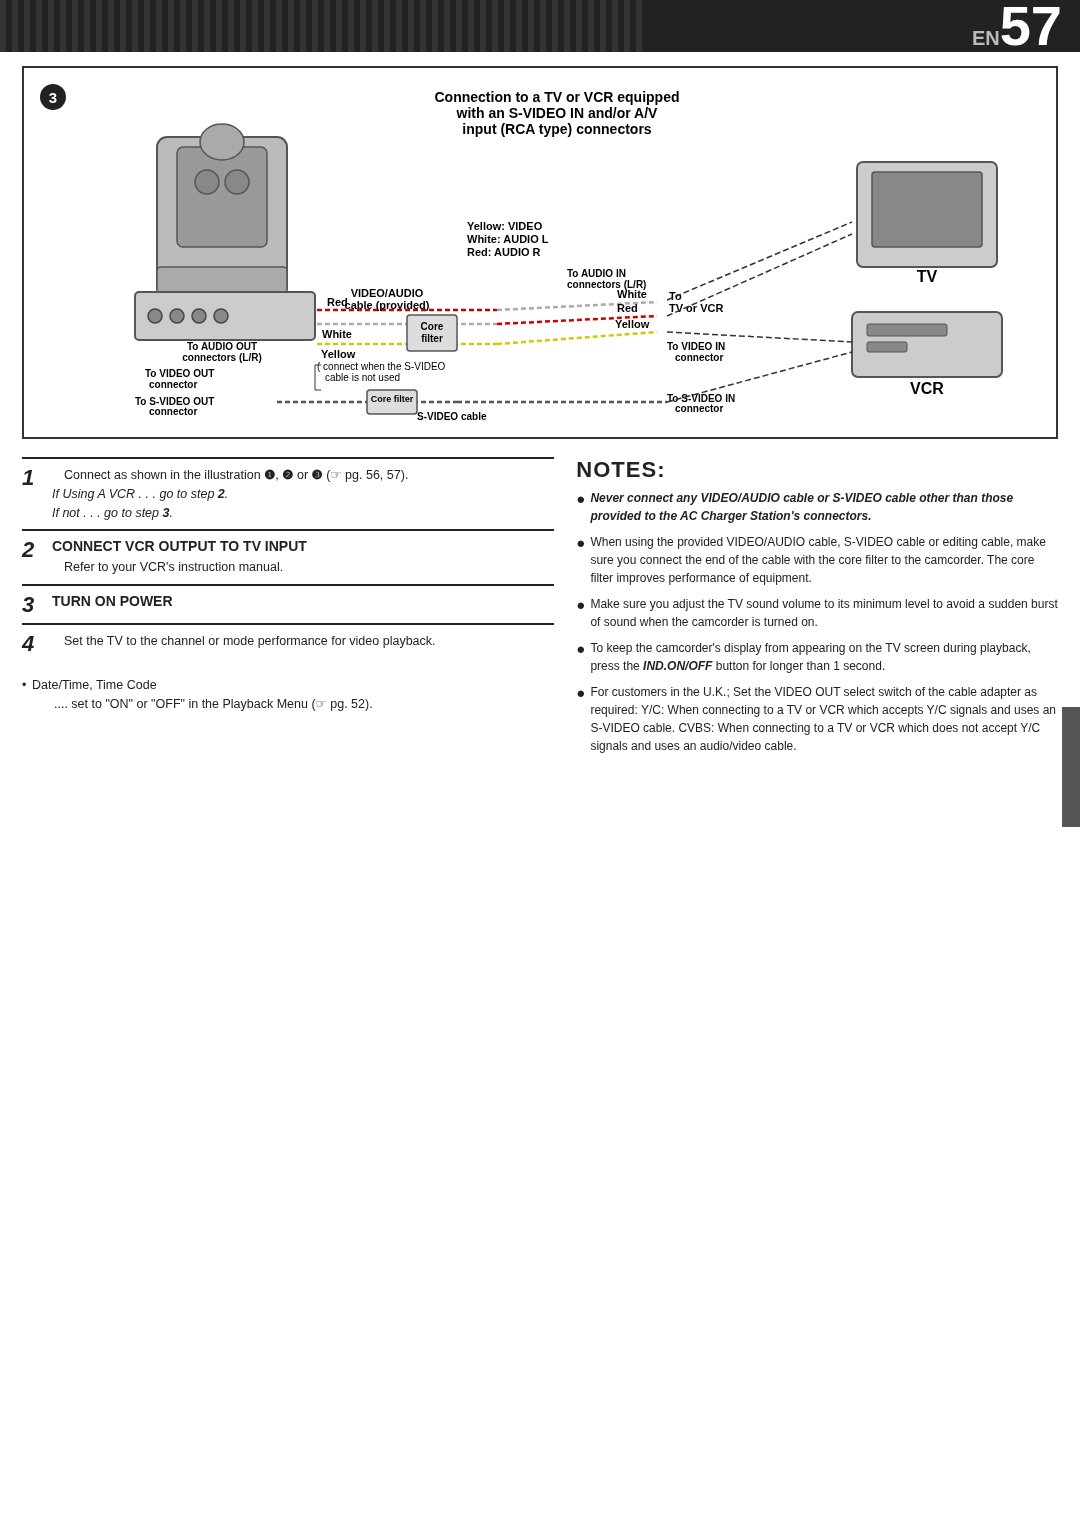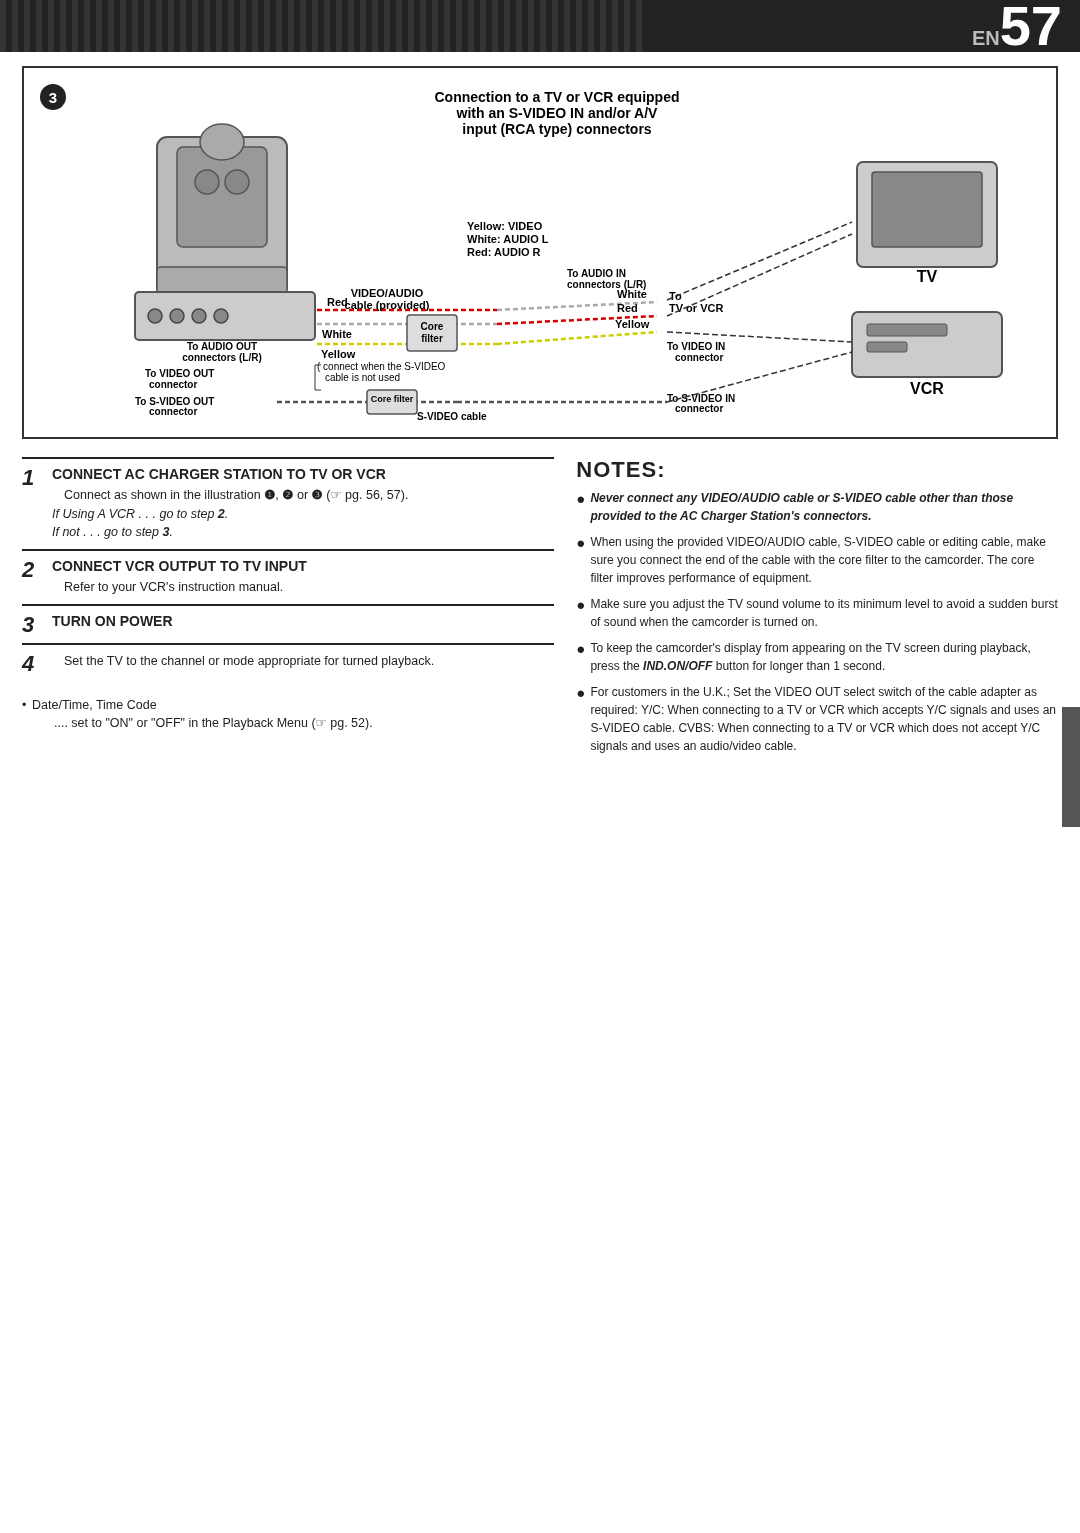--- a/index.html
+++ b/index.html
@@ -325,21 +325,20 @@
     </div>
   </div>
 
   <div class="two-col">
 
     <div class="col-left">
 
       <div class="step-item">
         <div class="step-num-box">1</div>
         <div class="step-body">
-          <div class="step-title">CONNECT AC CHARGER STATION TO TV OR VCR</div>
           <div class="step-text">
             Connect as shown in the illustration <b>❶</b>, <b>❷</b> or <b>❸</b> (☞ pg. 56, 57).
           </div>
           <div class="step-italic">
             <em>If Using A VCR . . . go to step <b>2</b>.</em><br>
             <em>If not . . . go to step <b>3</b>.</em>
           </div>
         </div>
       </div>
 
@@ -354,21 +353,21 @@
       <div class="step-item">
         <div class="step-num-box">3</div>
         <div class="step-body">
           <div class="step-title">TURN ON POWER</div>
         </div>
       </div>
 
       <div class="step-item">
         <div class="step-num-box">4</div>
         <div class="step-body">
-          <div class="step-text">Set the TV to the channel or mode appropriate for turned playback.</div>
+          <div class="step-text">Set the TV to the channel or mode performance for video playback.</div>
         </div>
       </div>
 
       <div style="margin-top: 14px;">
         <ul class="bullet-list">
           <li>
             <span>Date/Time, Time Code</span><br>
             <span class="indent">.... set to "ON" or "OFF" in the Playback Menu (☞ pg. 52).</span>
           </li>
         </ul>

